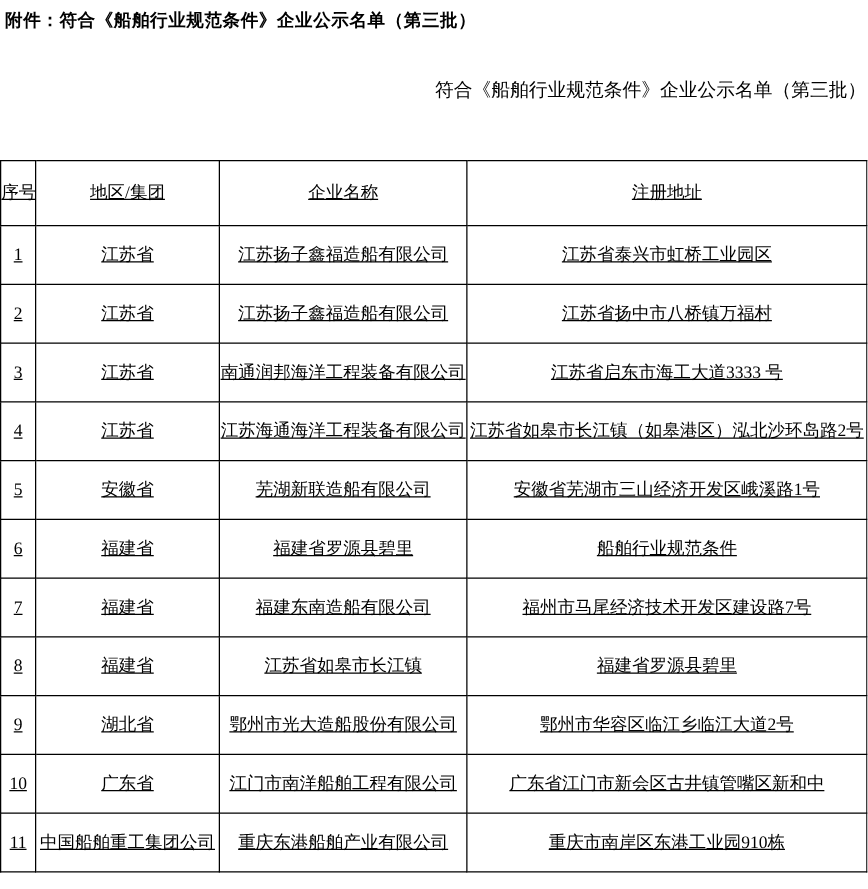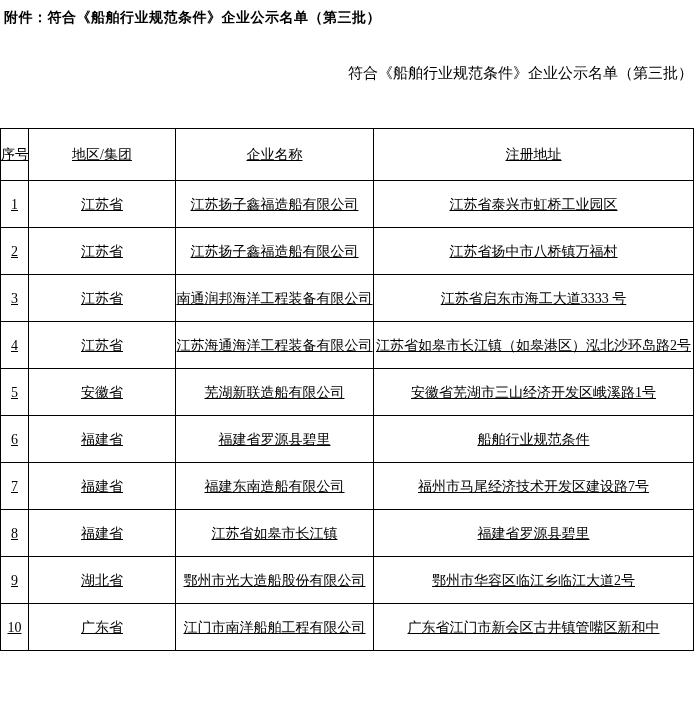--- a/index.html
+++ b/index.html
@@ -142,16 +142,22 @@
           <td>湖北省</td>
           <td>鄂州市光大造船股份有限公司</td>
           <td>鄂州市华容区临江乡临江大道2号</td>
         </tr>
         <tr>
           <td>10</td>
           <td>广东省</td>
           <td>江门市南洋船舶工程有限公司</td>
           <td>广东省江门市新会区古井镇管嘴区新和中</td>
         </tr>
+        <tr>
+          <td>11</td>
+          <td>中国船舶重工集团公司</td>
+          <td>重庆东港船舶产业有限公司</td>
+          <td>重庆市南岸区东港工业园910栋</td>
+        </tr>
       </tbody>
   </table>
 
 </div>
 
 </body></html>

